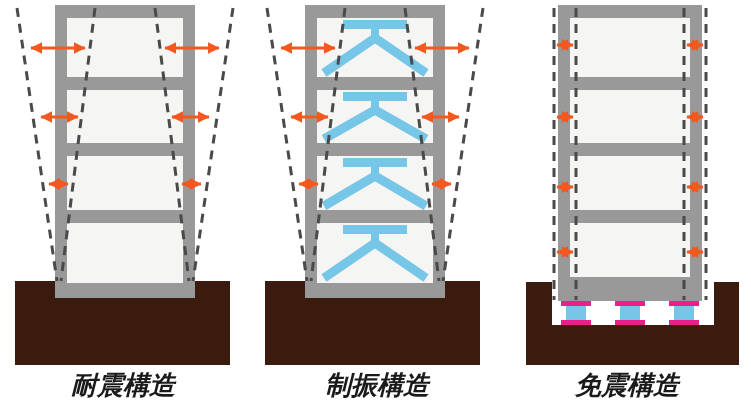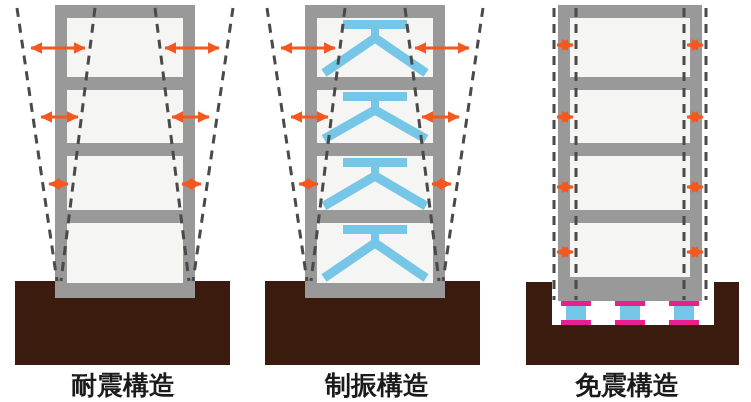--- a/index.html
+++ b/index.html
@@ -11,20 +11,21 @@
     --damper-blue:#76c6e8;
     --bearing-blue:#76c6e8;
     --bearing-pink:#e91f8a;
     --dash-gray:#4a4a4a;
     --label-black:#1a1a1a;
   }
   html,body{margin:0;padding:0;background:var(--background);}
   .canvas-wrap{
     width:616px;height:402px;background:var(--background);
     font-family:"Liberation Sans","DejaVu Sans",sans-serif;
+    font-style:italic;
   }
   svg{display:block;}
   .frame{fill:var(--frame-gray);}
   .cell{fill:var(--floor-fill);}
   .ground{fill:var(--ground-brown);}
   .dash{stroke:var(--dash-gray);stroke-width:3;fill:none;stroke-dasharray:9 7;}
   .arrow{stroke:var(--arrow-orange);stroke-width:3;}
   #arrowhead path{fill:var(--arrow-orange);}
   .damper{fill:var(--damper-blue);}
   .damper-arm{stroke:var(--damper-blue);stroke-width:9;}

